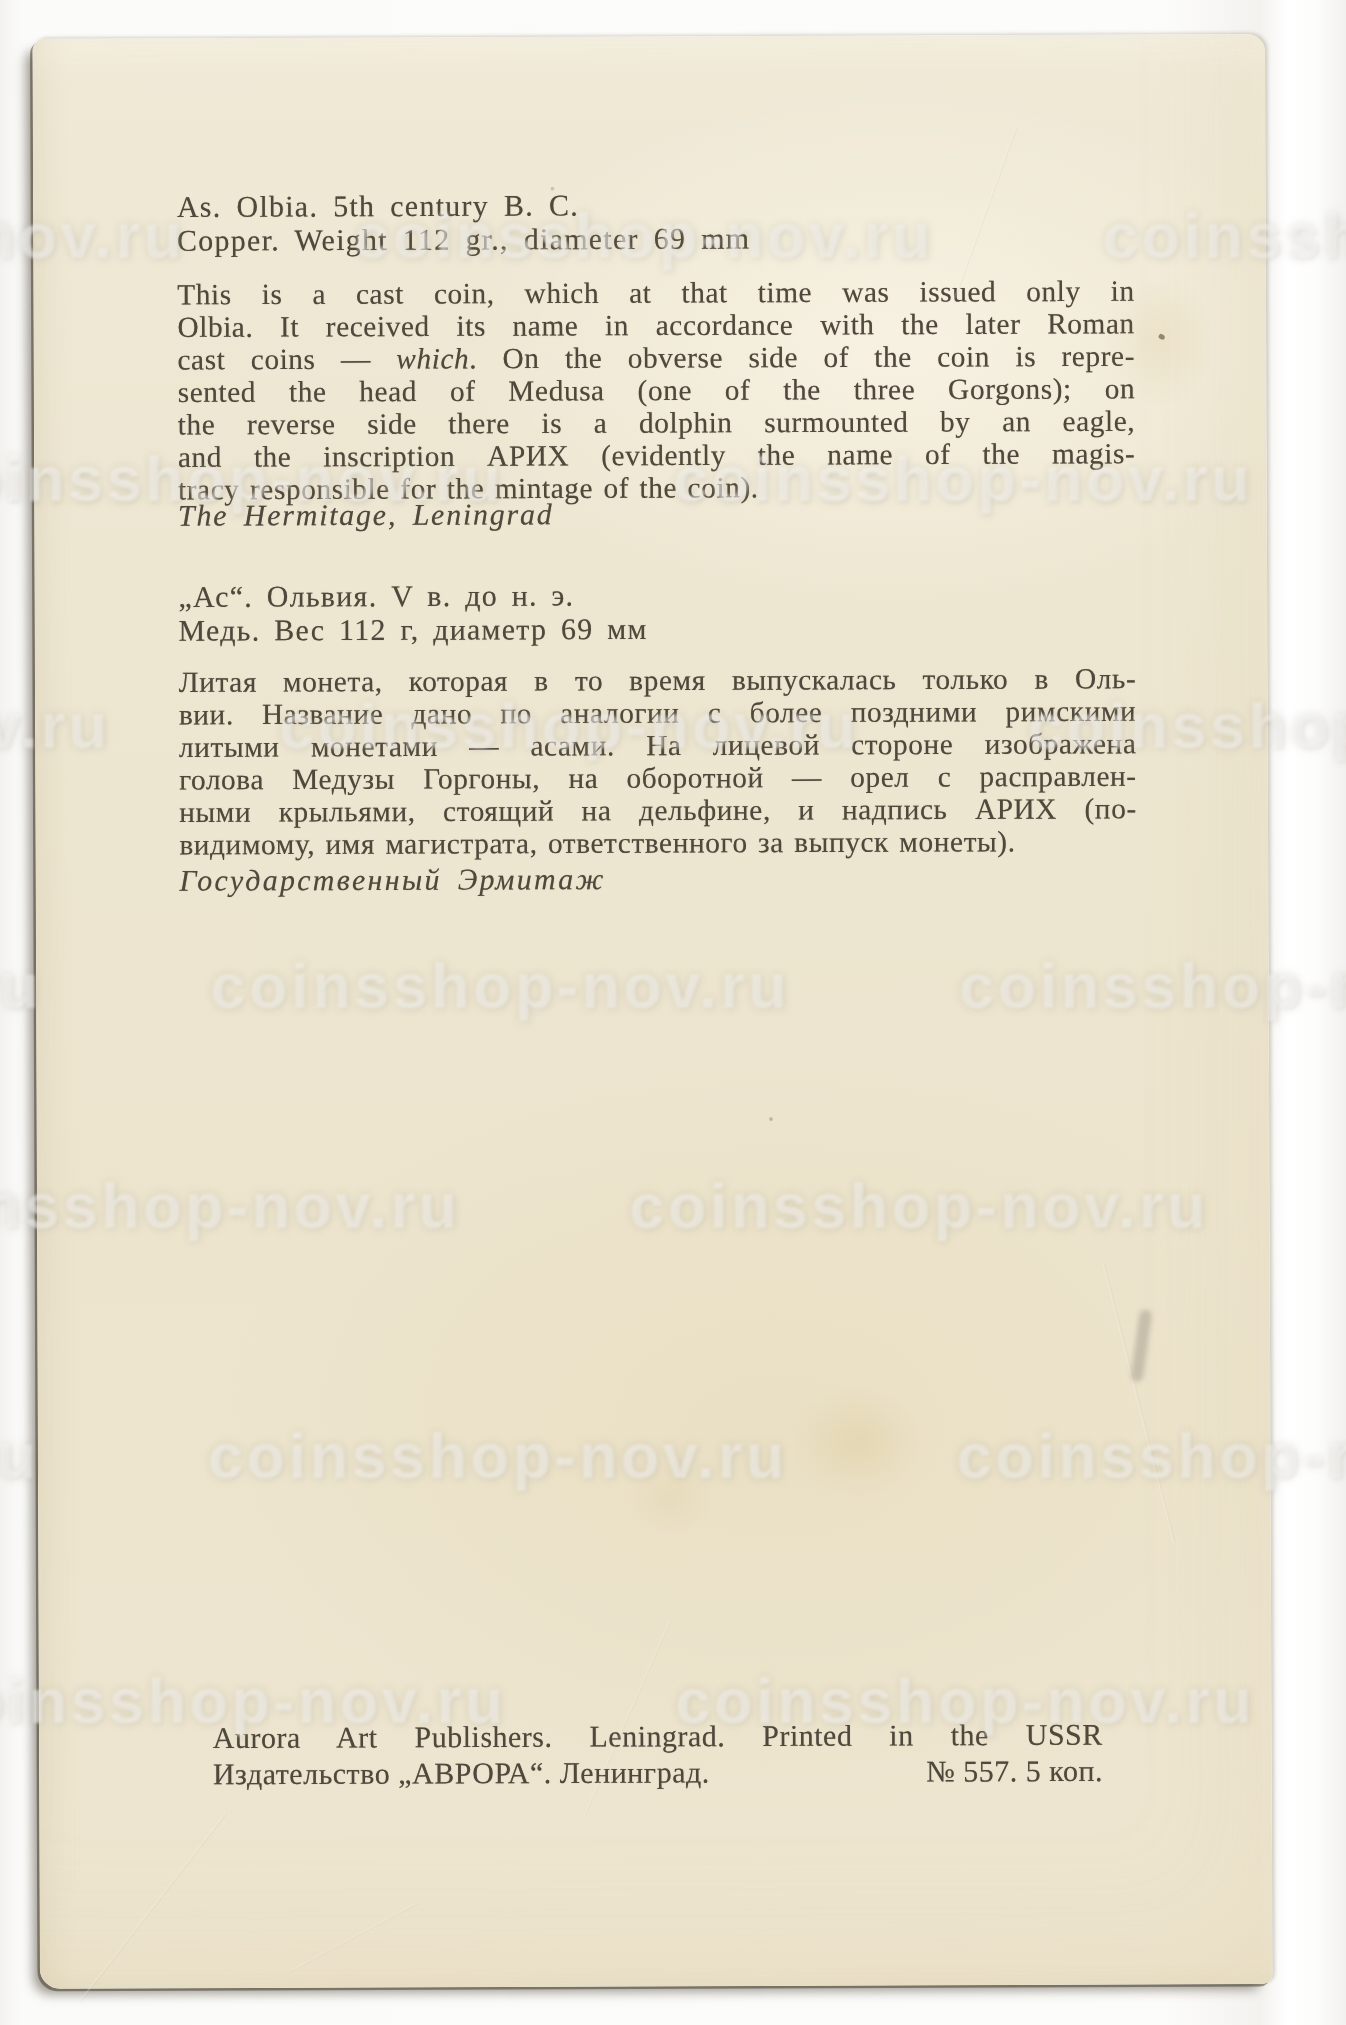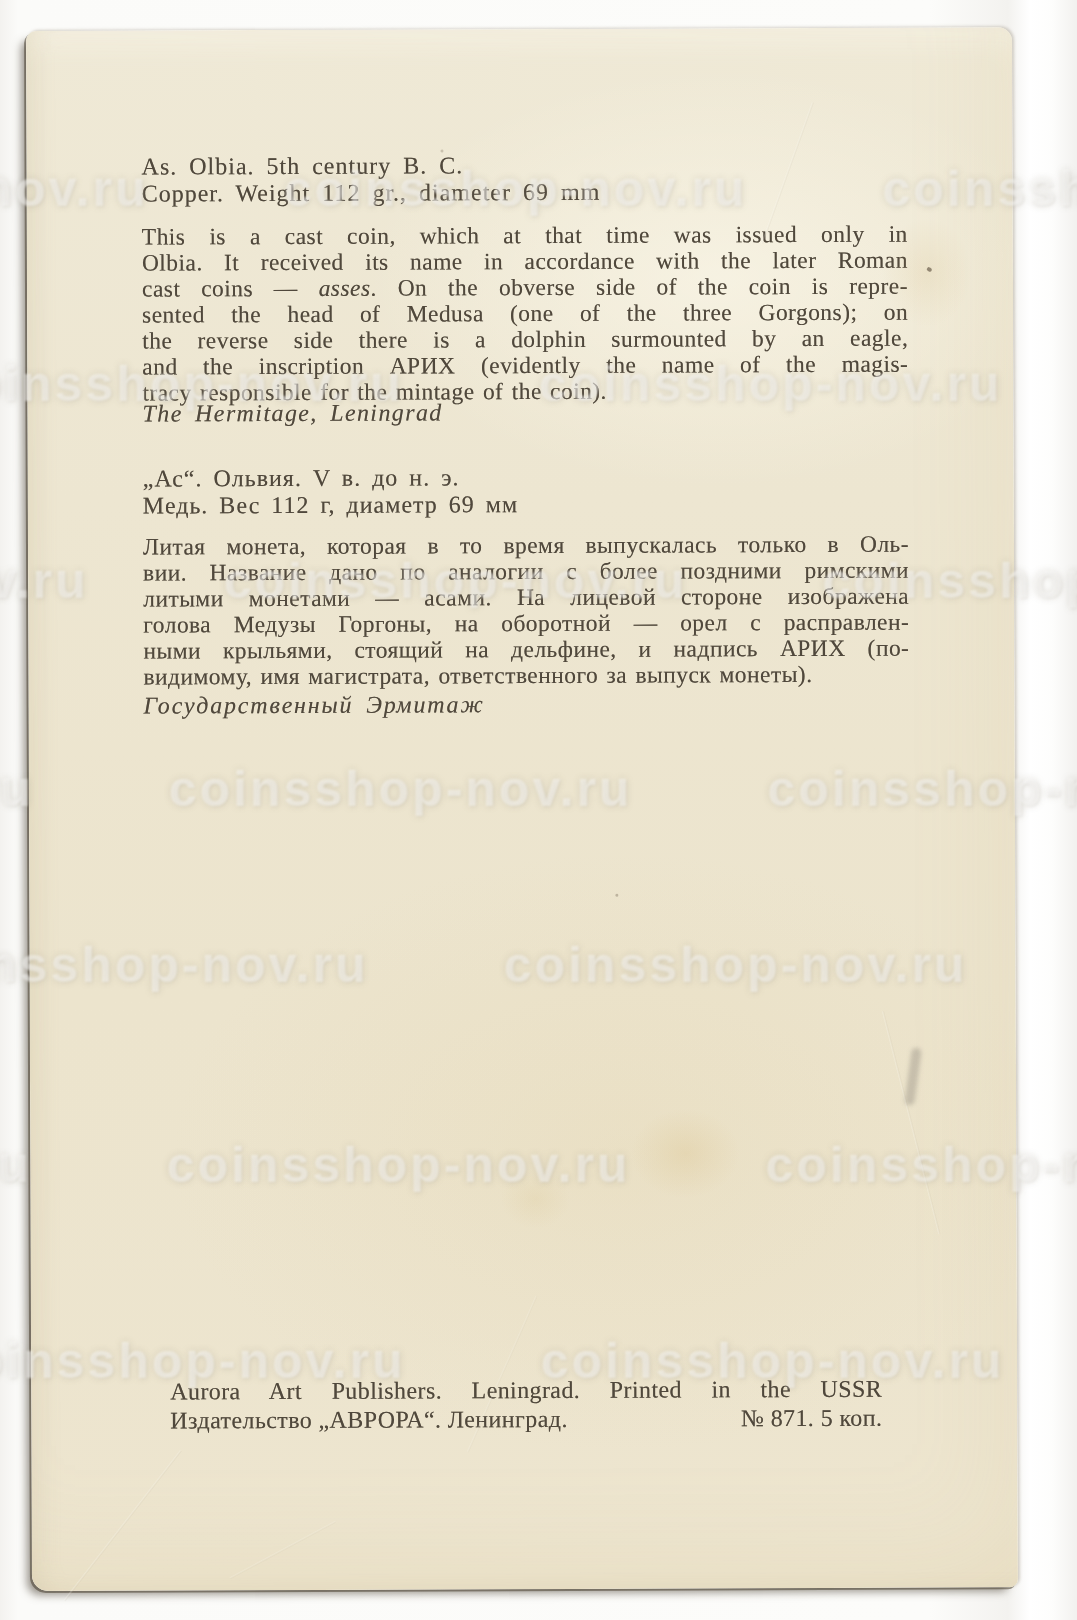--- a/index.html
+++ b/index.html
@@ -91,21 +91,21 @@
 <div class="card">
 
   <div class="txt col en-title">
     <div>As. Olbia. 5th century B. C.</div>
     <div>Copper. Weight 112 gr., diameter 69 mm</div>
   </div>
 
   <div class="txt col para en-para">
       <div class="jline">This is a cast coin, which at that time was issued only in</div>
       <div class="jline">Olbia. It received its name in accordance with the later Roman</div>
-      <div class="jline">cast coins — <i>asses</i>. On the obverse side of the coin is repre-</div>
+      <div class="jline">cast coins — <i>which</i>. On the obverse side of the coin is repre-</div>
       <div class="jline">sented the head of Medusa (one of the three Gorgons); on</div>
       <div class="jline">the reverse side there is a dolphin surmounted by an eagle,</div>
       <div class="jline">and the inscription АРИХ (evidently the name of the magis-</div>
       <div class="jline last">tracy responsible for the mintage of the coin).</div>
     </div>
 
   <div class="txt col credit en-credit">The Hermitage, Leningrad</div>
 
   <div class="txt col ru-title">
     <div>„Ас“. Ольвия. V в. до н. э.</div>
@@ -120,21 +120,21 @@
       <div class="jline">ными крыльями, стоящий на дельфине, и надпись АРИХ (по-</div>
       <div class="jline last">видимому, имя магистрата, ответственного за выпуск монеты).</div>
     </div>
 
   <div class="txt col credit ru-credit">Государственный Эрмитаж</div>
 
   <div class="txt imprint">
     <div class="imp1">Aurora Art Publishers. Leningrad. Printed in the USSR</div>
     <div class="imp2">
       <span>Издательство „АВРОРА“. Ленинград.</span>
-      <span>№ 871. 5 коп.</span>
+      <span>№ 557. 5 коп.</span>
     </div>
   </div>
 
   <div class="crease c1"></div>
   <div class="crease c2"></div>
   <div class="crease c3"></div>
   <div class="crease c4"></div>
   <div class="crease c5"></div>
   <div class="stain s1"></div>
   <div class="stain s2"></div>

